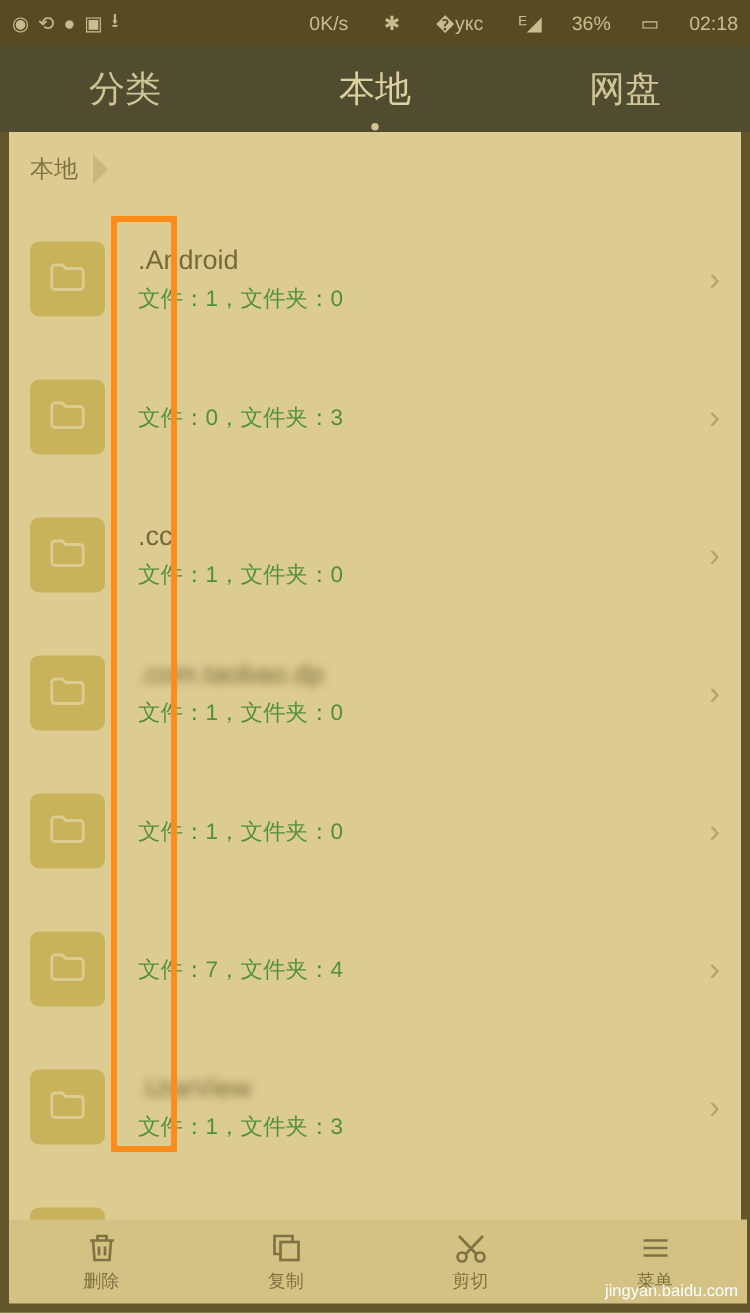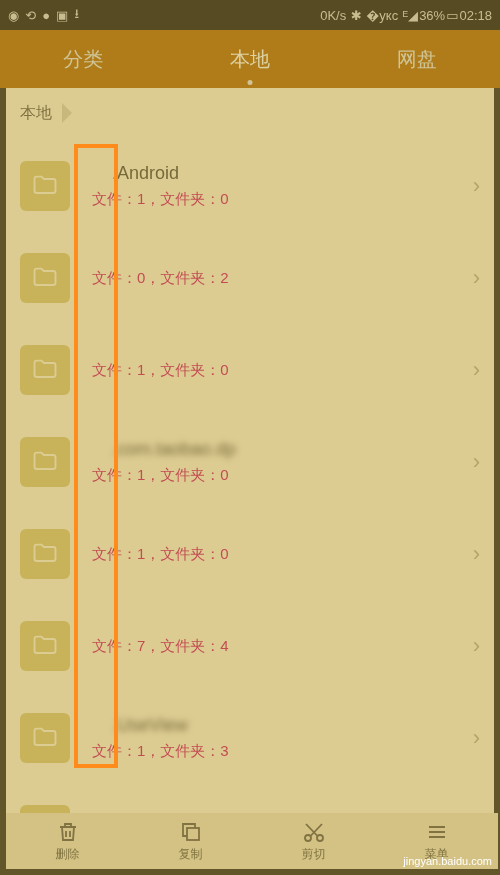--- a/index.html
+++ b/index.html
@@ -4,45 +4,45 @@
 <style>
   * { margin: 0; padding: 0; box-sizing: border-box; font-family: -apple-system, sans-serif; }
   body { width: 500px; height: 875px; background: #2a2520; position: relative; overflow: hidden; }
   
   
   .tint { position: absolute; inset: 0; background: rgba(200, 175, 60, 0.35); pointer-events: none; z-index: 50; }
   
   
   .status { height: 30px; background: #1a1614; display: flex; align-items: center; justify-content: space-between; padding: 0 8px; color: #c8c4be; font-size: 13px; }
   .status-left { display: flex; gap: 6px; align-items: center; }
-  .status-right { display: flex; gap: 1px; align-items: center; }
+  .status-right { display: flex; gap: 20px; align-items: center; }
   .status-right span { display: inline-flex; align-items: center; }
   
   
-  .tabs { height: 58px; background: #a16207; display: flex; align-items: center; justify-content: space-around; color: #d4cfc6; font-size: 20px; }
+  .tabs { height: 58px; background: #0f172a; display: flex; align-items: center; justify-content: space-around; color: #d4cfc6; font-size: 24px; }
   .tab { padding: 0 10px; position: relative; }
   .tab.active { color: #e8e3d8; }
   .tab.active::after { content: ''; position: absolute; bottom: -12px; left: 50%; transform: translateX(-50%); width: 5px; height: 5px; background: #d4cfc6; border-radius: 50%; }
   
   
   .panel { position: absolute; top: 88px; left: 6px; right: 6px; bottom: 60px; background: #e8dcc0; }
   
   
   .crumb { height: 50px; display: flex; align-items: center; padding-left: 14px; font-size: 16px; color: #5a5344; }
   .crumb-item { position: relative; padding-right: 28px; }
   .crumb-item::after { content: ''; position: absolute; right: 8px; top: 50%; transform: translateY(-50%); width: 0; height: 0; border-top: 10px solid transparent; border-bottom: 10px solid transparent; border-left: 10px solid #c8bd9e; }
   
   
   .list { position: absolute; top: 52px; bottom: 0; left: 0; right: 0; overflow: hidden; }
   .item { height: 92px; display: flex; align-items: center; padding: 0 14px; position: relative; }
   .folder-ico { width: 50px; height: 50px; background: #c9b56a; border-radius: 6px; display: flex; align-items: center; justify-content: center; flex-shrink: 0; }
   .folder-ico svg { width: 28px; height: 28px; }
   .item-body { flex: 1; margin-left: 22px; }
-  .item-name { font-size: 18px; color: #4a4436; margin-bottom: 6px; margin-left: 20px; }
-  .item-meta { font-size: 15px; color: #be185d; }
+  .item-name { font-size: 18px; color: #4a4436; margin-bottom: 6px; }
+  .item-meta { font-size: 15px; color: #15803d; }
   .chev { color: #a89f86; font-size: 22px; }
   .blurred { filter: blur(3px); }
   
   
   .anno { position: absolute; border: 4px solid #ff8c1a; z-index: 60; pointer-events: none; }
   
   
   .bottom { position: absolute; bottom: 6px; left: 6px; right: 2px; height: 56px; background: #d9cdaa; display: flex; justify-content: space-around; align-items: center; }
   .btn { display: flex; flex-direction: column; align-items: center; gap: 2px; color: #5a5344; font-size: 12px; }
   .btn svg { width: 24px; height: 24px; }
@@ -97,31 +97,32 @@
         </div>
         <div class="chev">›</div>
       </div>
       <div class="item">
         <div class="folder-ico">
           <svg viewBox="0 0 24 24" fill="none" stroke="#e8dcc0" stroke-width="1.6">
             <path d="M3 6a2 2 0 012-2h4l2 2h8a2 2 0 012 2v8a2 2 0 01-2 2H5a2 2 0 01-2-2V6z"></path>
           </svg>
         </div>
         <div class="item-body">
-          <div class="item-meta">文件：0，文件夹：2</div>
-        </div>
-        <div class="chev">›</div>
-      </div>
-      <div class="item">
-        <div class="folder-ico">
-          <svg viewBox="0 0 24 24" fill="none" stroke="#e8dcc0" stroke-width="1.6">
-            <path d="M3 6a2 2 0 012-2h4l2 2h8a2 2 0 012 2v8a2 2 0 01-2 2H5a2 2 0 01-2-2V6z"></path>
-          </svg>
-        </div>
-        <div class="item-body">
+          <div class="item-meta">文件：0，文件夹：3</div>
+        </div>
+        <div class="chev">›</div>
+      </div>
+      <div class="item">
+        <div class="folder-ico">
+          <svg viewBox="0 0 24 24" fill="none" stroke="#e8dcc0" stroke-width="1.6">
+            <path d="M3 6a2 2 0 012-2h4l2 2h8a2 2 0 012 2v8a2 2 0 01-2 2H5a2 2 0 01-2-2V6z"></path>
+          </svg>
+        </div>
+        <div class="item-body">
+          <div class="item-name">.cc</div>
           <div class="item-meta">文件：1，文件夹：0</div>
         </div>
         <div class="chev">›</div>
       </div>
       <div class="item">
         <div class="folder-ico">
           <svg viewBox="0 0 24 24" fill="none" stroke="#e8dcc0" stroke-width="1.6">
             <path d="M3 6a2 2 0 012-2h4l2 2h8a2 2 0 012 2v8a2 2 0 01-2 2H5a2 2 0 01-2-2V6z"></path>
           </svg>
         </div>

